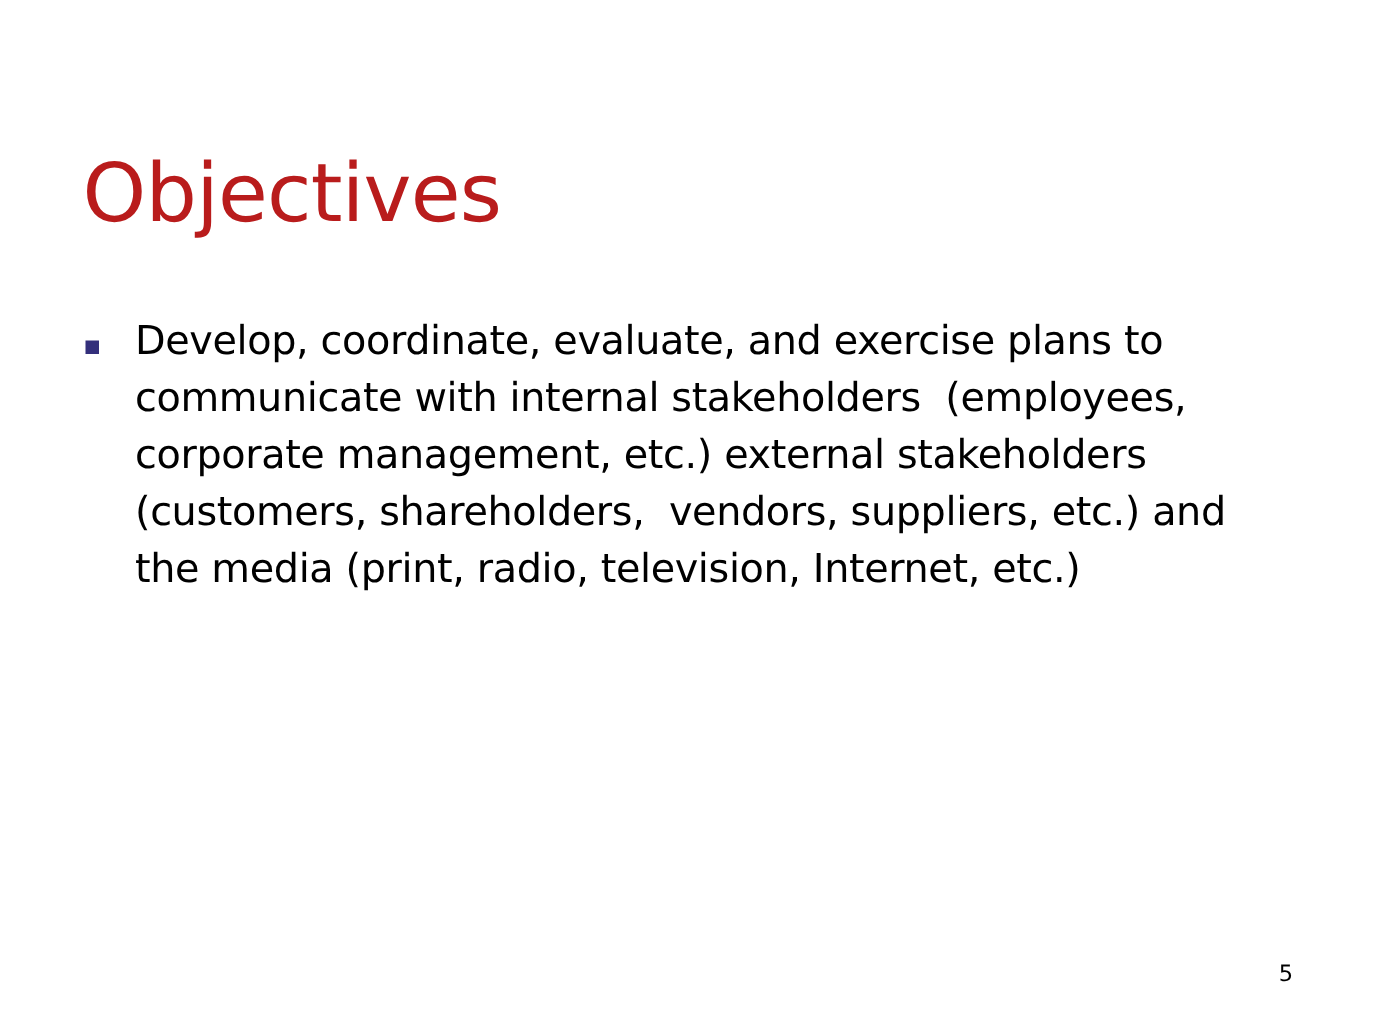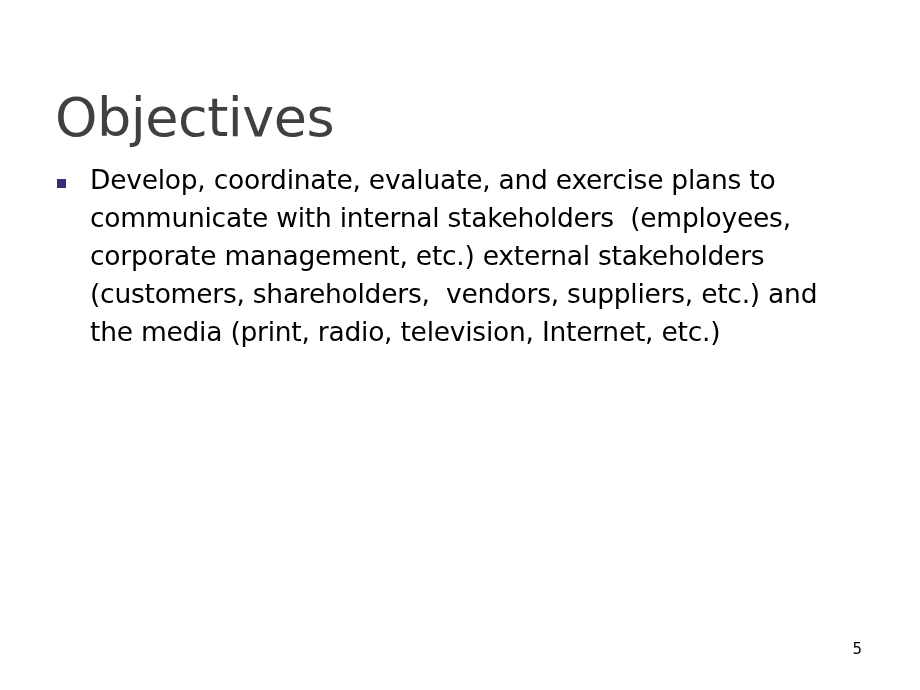--- a/index.html
+++ b/index.html
@@ -19,28 +19,28 @@
     position: relative;
     width: 920px;
     height: 690px;
     background: #ffffff;
   }
 
   
   .slide-title {
     position: absolute;
     left: 55px;
-    top: 51px;
+    top: 62px;
     width: 810px;
     font-family: "DejaVu Sans", "Liberation Sans", sans-serif;
     font-size: 54px;
     font-weight: 400;
     line-height: 62px;
     letter-spacing: -0.5px;
-    color: #404040;
+    color: #b91c1c;
     white-space: nowrap;
   }
 
   
   .body-block {
     position: absolute;
     left: 52px;
     top: 161px;
     width: 812px;
   }
@@ -66,20 +66,21 @@
     display: block;
     font-family: "DejaVu Sans", "Liberation Sans", sans-serif;
     font-size: 26.5px;
     font-weight: 400;
     line-height: 38px;
     color: #000000;
     letter-spacing: -0.25px;
     white-space: pre-wrap;
     word-spacing: 0px;
     text-align: left;
+    margin-top: 48px;
   }
 
   
   .page-number {
     position: absolute;
     right: 58px;
     bottom: 33px;
     font-family: "DejaVu Sans", "Liberation Sans", sans-serif;
     font-size: 15px;
     font-weight: 400;

